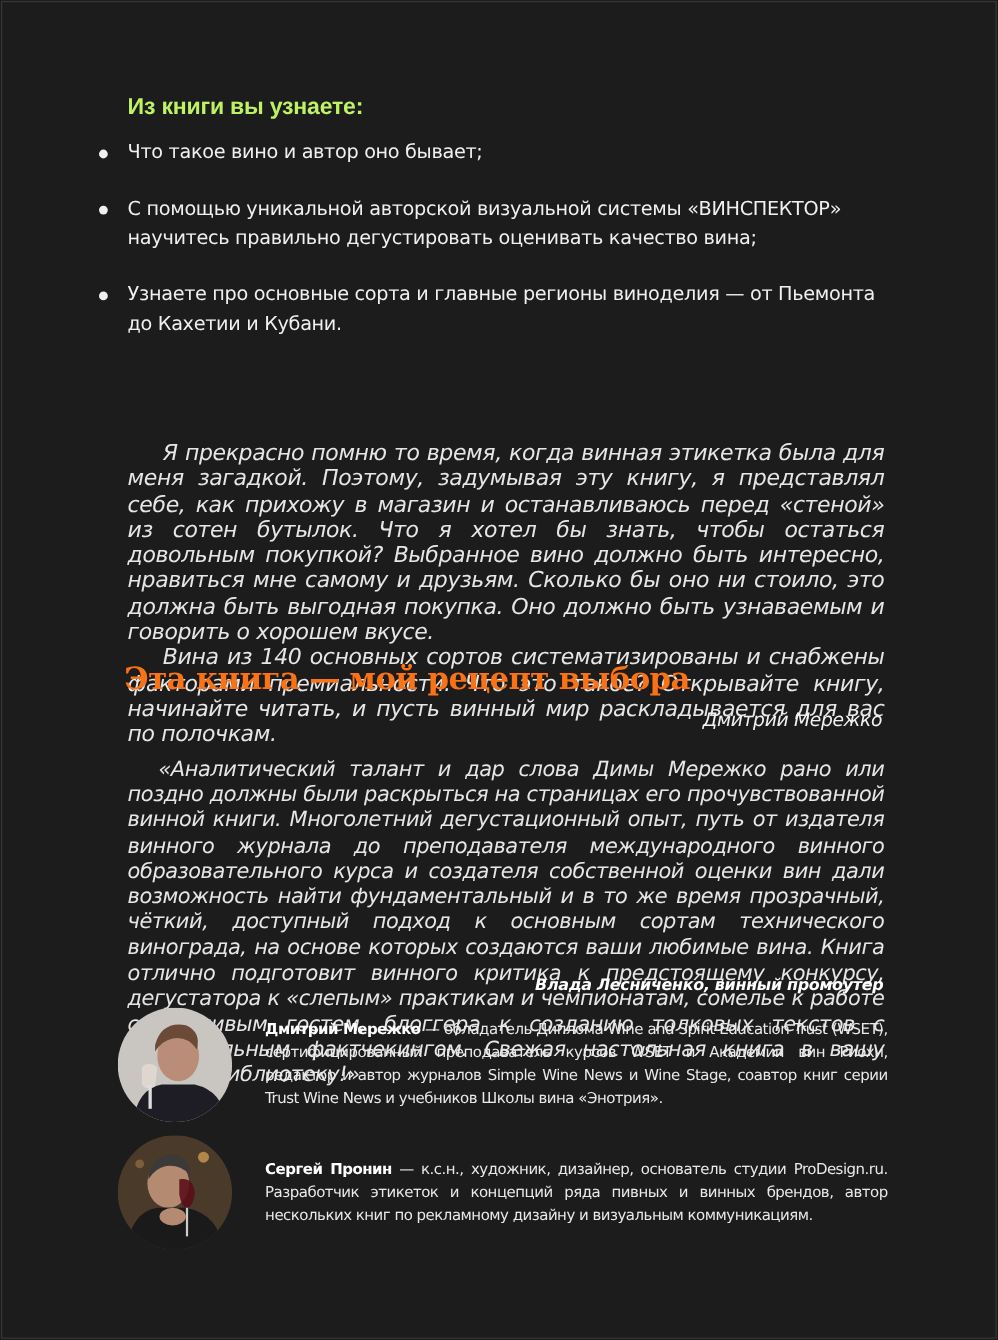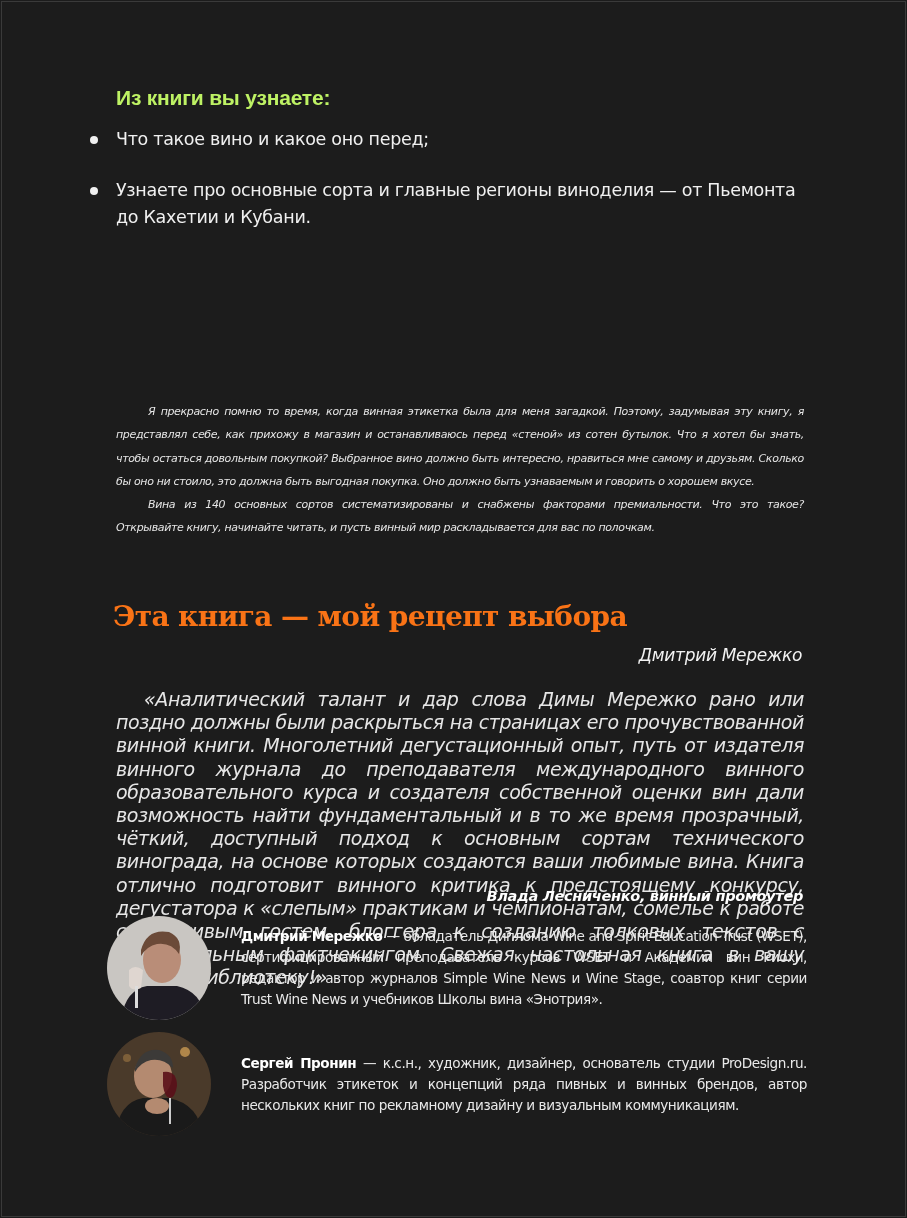--- a/index.html
+++ b/index.html
@@ -29,21 +29,21 @@
     letter-spacing: -0.3px;
   }
   .bullets li { position: relative; padding-left: 28px; margin-bottom: 24px; }
   .bullets li .dot {
     position: absolute; left: 2px; top: 10px;
     width: 8px; height: 8px; border-radius: 50%; background: #f0f0f0;
   }
   .intro {
     position: absolute; left: 116px; top: 400px; width: 688px;
     font-family: "DejaVu Sans", sans-serif; font-style: italic;
-    font-size: 11px; line-height: 23.3px; color: #e6e6e6;
+    font-size: 20px; line-height: 23.3px; color: #e6e6e6;
     text-align: justify; letter-spacing: -0.35px;
   }
   .intro p { margin: 0; text-indent: 32px; }
   .motto {
     position: absolute; left: 113px; top: 600px;
     font-family: "DejaVu Serif", serif; font-weight: bold;
     font-size: 28px; color: #f97316; margin: 0; letter-spacing: -0.6px;
   }
   .motto-author {
     position: absolute; right: 105px; top: 645px;
@@ -80,21 +80,22 @@
   .bio-text b { color: #ffffff; }
 </style>
 </head>
 <body>
 
 <div class="page-frame"></div>
 
 <h2 class="learn-heading">Из книги вы узнаете:</h2>
 
 <ul class="bullets">
-  <li><span class="dot"></span><span>Что такое вино и какое оно перед;</span></li>
+  <li><span class="dot"></span><span>Что такое вино и автор оно бывает;</span></li>
+  <li><span class="dot"></span><span>С помощью уникальной авторской визуальной системы «ВИНСПЕКТОР» научитесь правильно дегустировать оценивать качество вина;</span></li>
   <li><span class="dot"></span><span>Узнаете про основные сорта и главные регионы виноделия — от Пьемонта до Кахетии и Кубани.</span></li>
 </ul>
 
 <div class="intro">
   <p>Я прекрасно помню то время, когда винная этикетка была для меня загадкой. Поэтому, задумывая эту книгу, я представлял себе, как прихожу в магазин и останавливаюсь перед «стеной» из сотен бутылок. Что я хотел бы знать, чтобы остаться довольным покупкой? Выбранное вино должно быть интересно, нравиться мне самому и друзьям. Сколько бы оно ни стоило, это должна быть выгодная покупка. Оно должно быть узнаваемым и говорить о хорошем вкусе.</p>
   <p>Вина из 140 основных сортов систематизированы и снабжены факторами премиальности. Что это такое? Открывайте книгу, начинайте читать, и пусть винный мир раскладывается для вас по полочкам.</p>
 </div>
 
 <h1 class="motto">Эта книга — мой рецепт выбора</h1>
 <div class="motto-author">Дмитрий Мережко</div>

